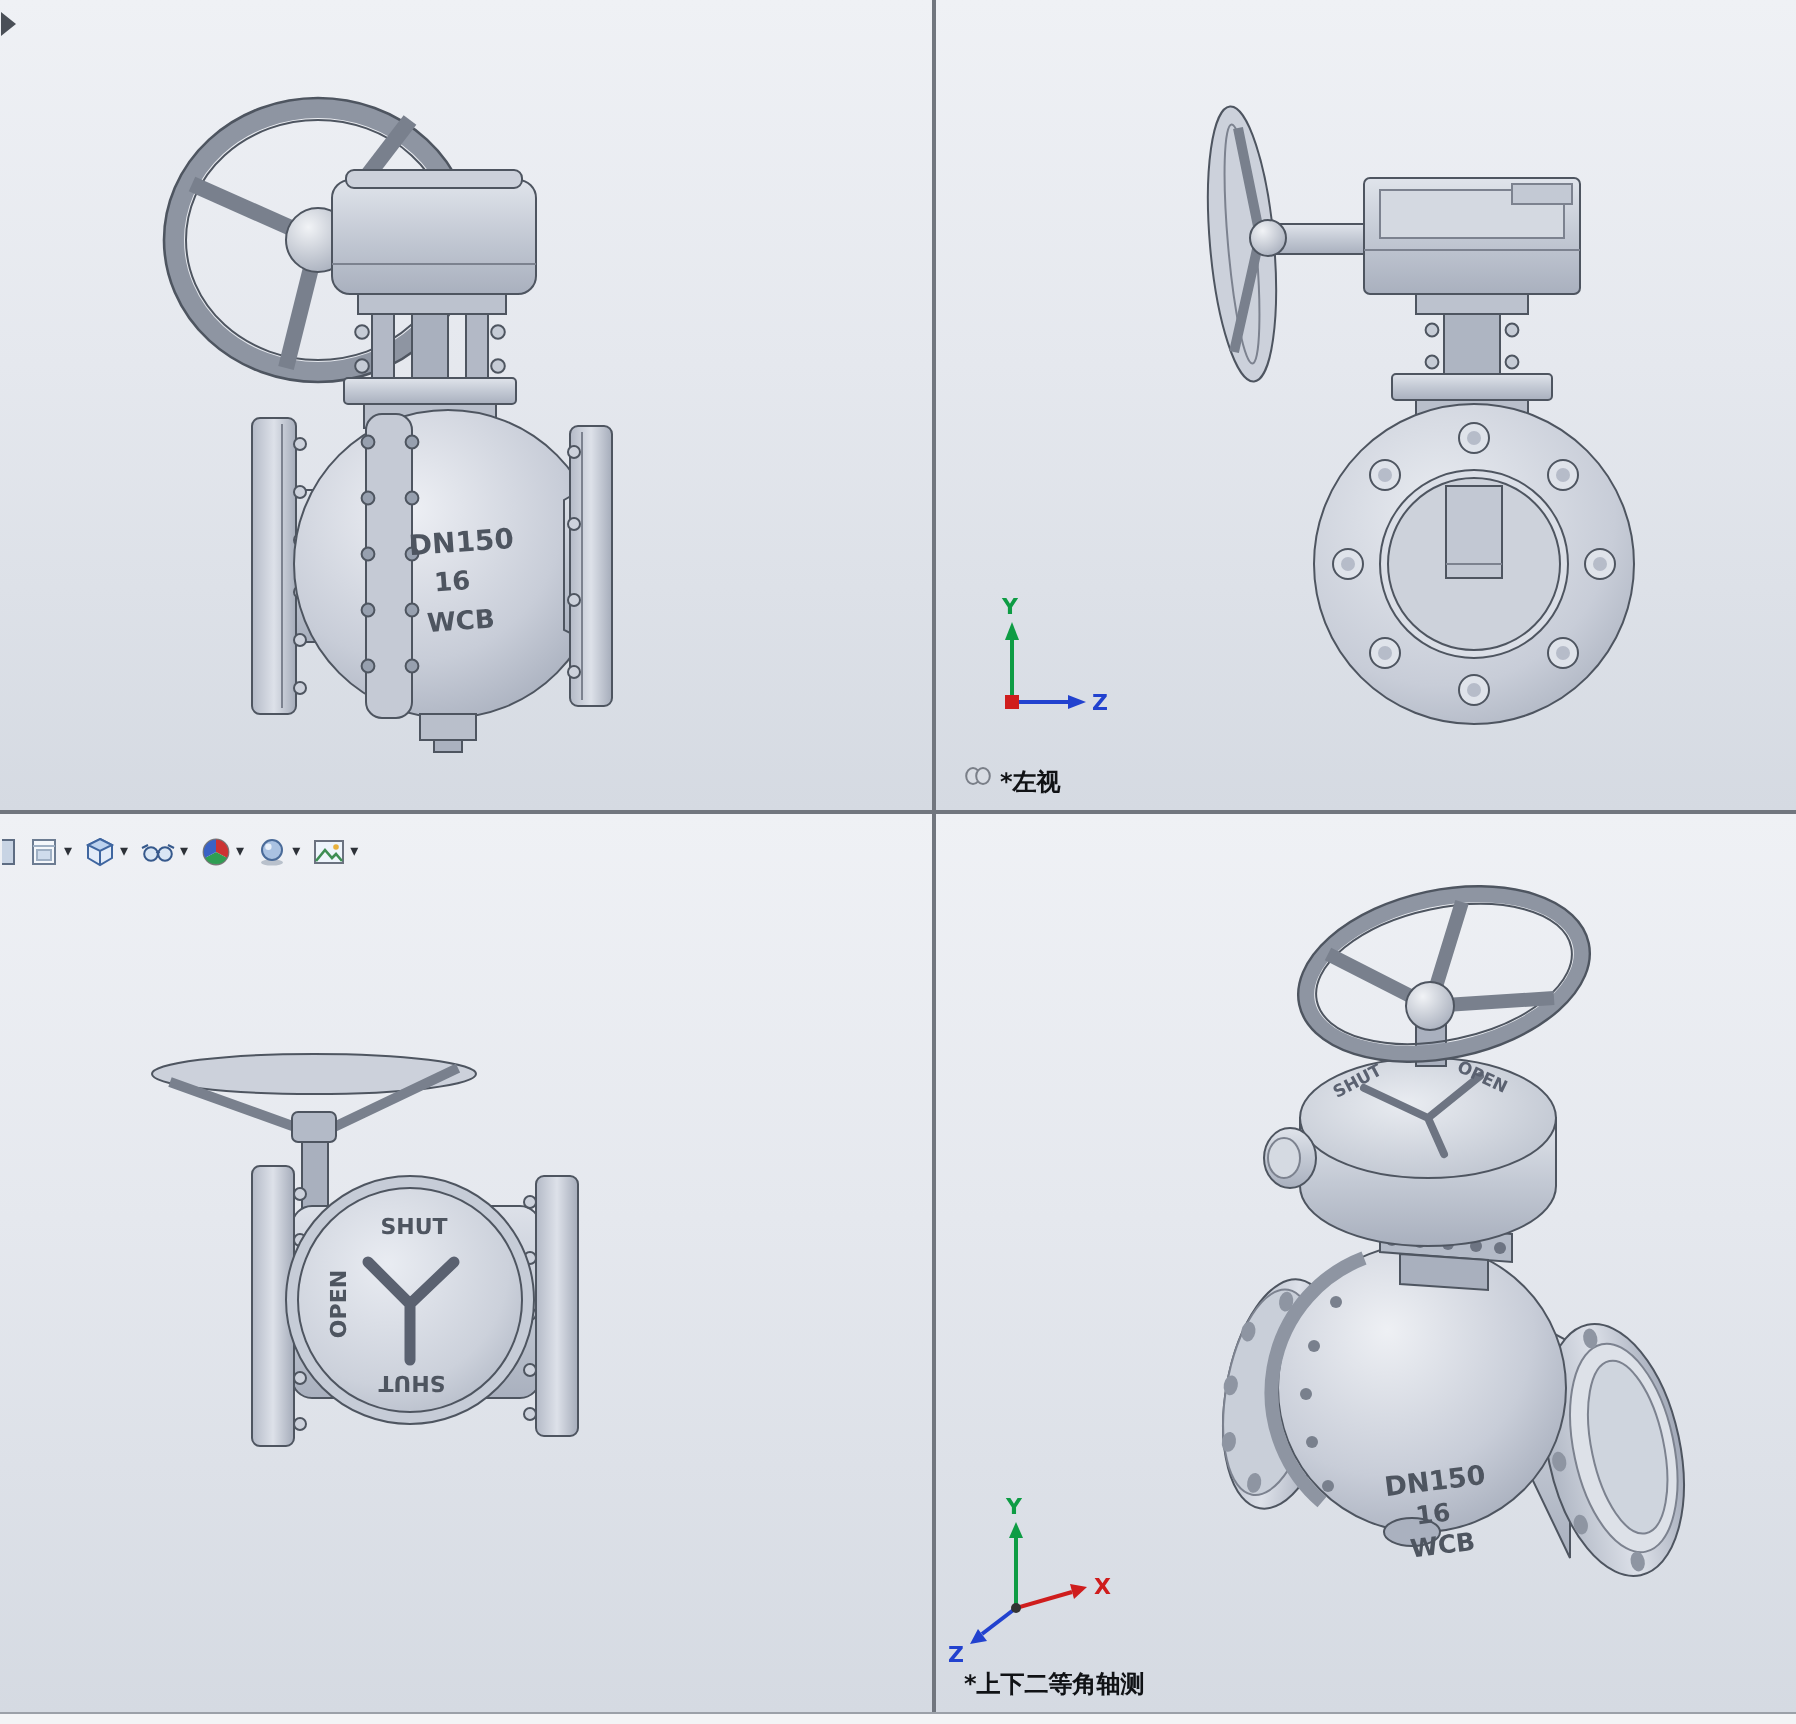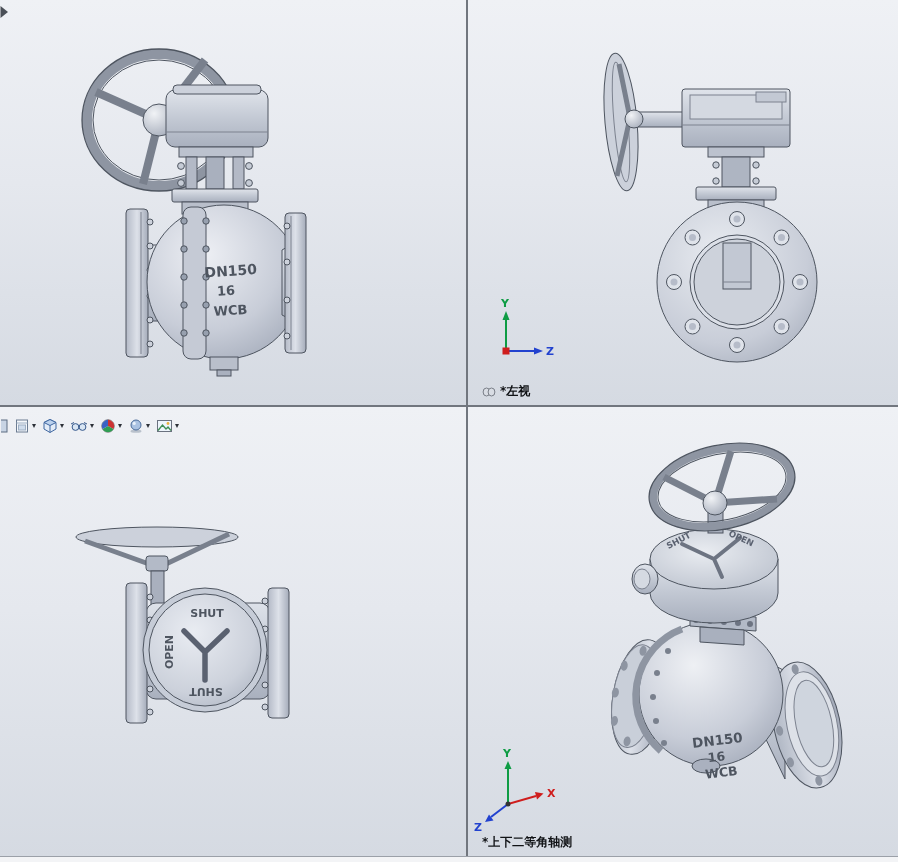--- a/index.html
+++ b/index.html
@@ -10,21 +10,21 @@
   .vp-tl{left:0;top:0;width:466px;height:405px;}
   .vp-tr{left:468px;top:0;width:430px;height:405px;}
   .vp-bl{left:0;top:407px;width:466px;height:449px;}
   .vp-br{left:468px;top:407px;width:430px;height:449px;}
   .divider-v{position:absolute;left:466px;top:0;width:2px;height:856px;background:#71767e;}
   .divider-h{position:absolute;left:0;top:405px;width:898px;height:2px;background:#71767e;}
   .bottom-strip{position:absolute;left:0;top:856px;width:898px;height:6px;background:#f3f4f6;
        border-top:1px solid #9ba0a8;box-sizing:border-box;}
   .model-svg{position:absolute;left:0;top:0;}
   svg text{font-family:"DejaVu Sans","Liberation Sans",sans-serif;}
-  .vp-label{position:absolute;left:14px;bottom:5px;display:flex;align-items:center;gap:4px;
+  .vp-label{position:absolute;left:14px;bottom:5px;display:flex;gap:4px;
        font-size:12px;font-weight:700;color:#101215;white-space:nowrap;}
   .vp-label-icon svg{display:block;}
   .hud-toolbar{position:absolute;left:0;top:7px;display:flex;align-items:center;gap:4px;height:24px;}
   .hud-group{display:flex;align-items:center;gap:2px;padding:1px 1px;}
   .hud-group svg{display:block;}
   .caret{font-size:8px;color:#2d3138;line-height:1;}
   .flyout-arrow{position:absolute;left:0;top:4px;}
 </style>
 </head>
 <body>

